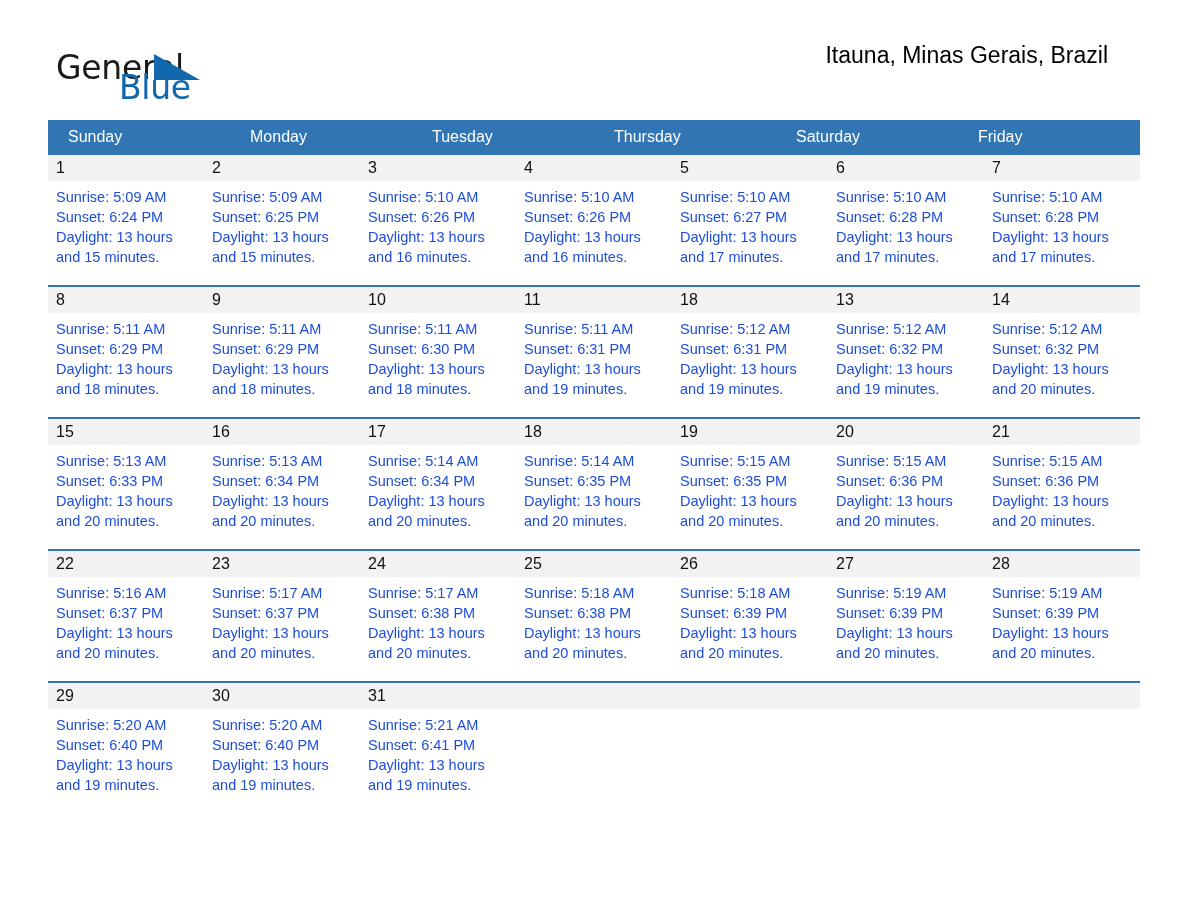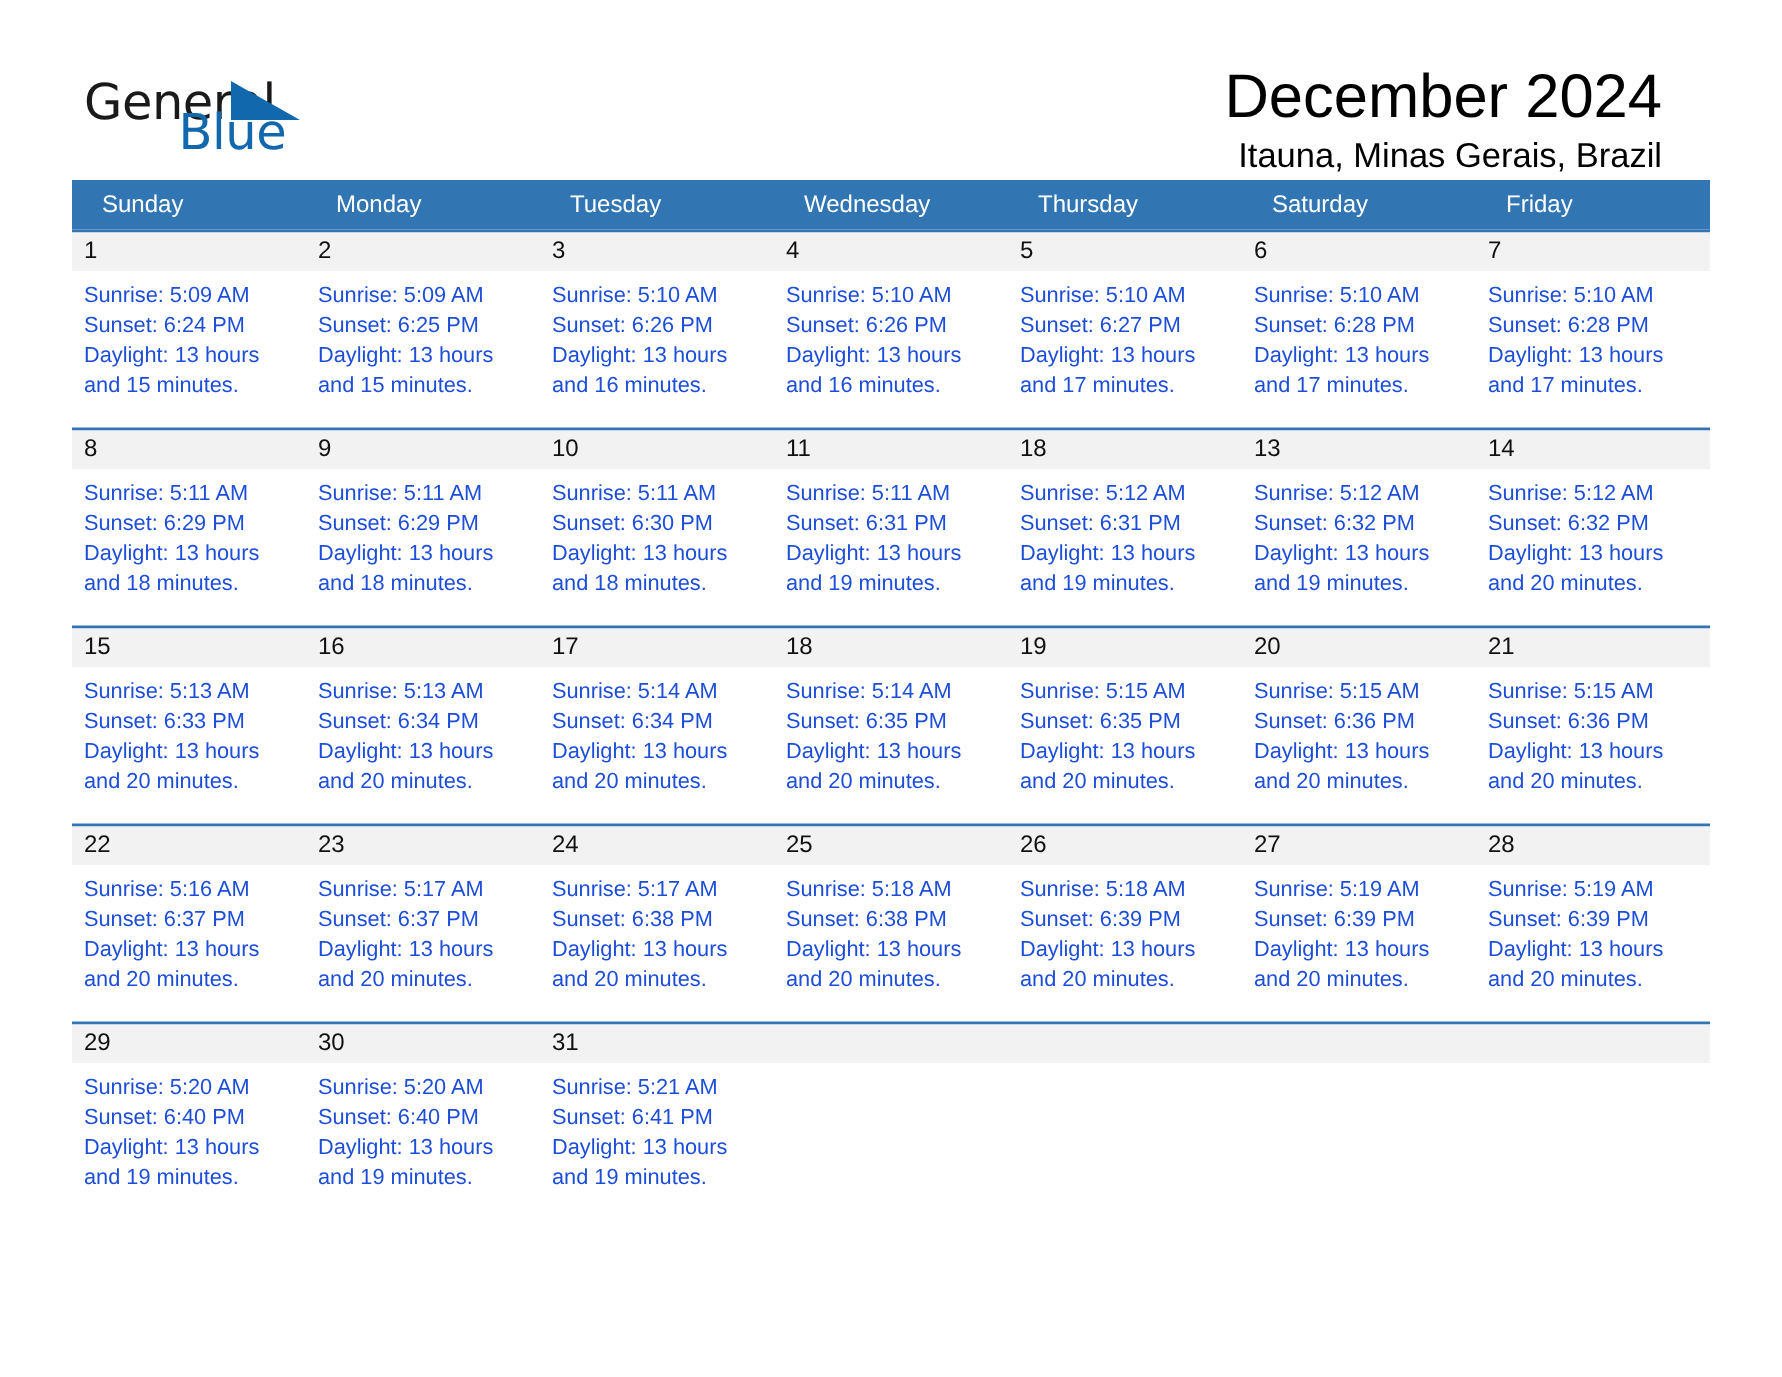--- a/index.html
+++ b/index.html
@@ -152,33 +152,31 @@
 
   <div class="masthead">
 
     <div class="logo">
       <span class="logo-general">General</span>
       <span class="logo-tri"></span>
       <span class="logo-blue">Blue</span>
     </div>
 
     <div class="titles">
-      <div class="cal-title">December 2024</div>
       <div class="cal-subtitle">Itauna, Minas Gerais, Brazil</div>
     </div>
 
   </div>
 
   <div class="calendar">
 
     <div class="dow-row">
       <div class="dow">Sunday</div>
       <div class="dow">Monday</div>
       <div class="dow">Tuesday</div>
-      <div class="dow">Wednesday</div>
       <div class="dow">Thursday</div>
       <div class="dow">Saturday</div>
       <div class="dow">Friday</div>
     </div>
 
     <div class="week">
       <div class="week-nums">
         <div class="daynum">1</div>
         <div class="daynum">2</div>
         <div class="daynum">3</div>

